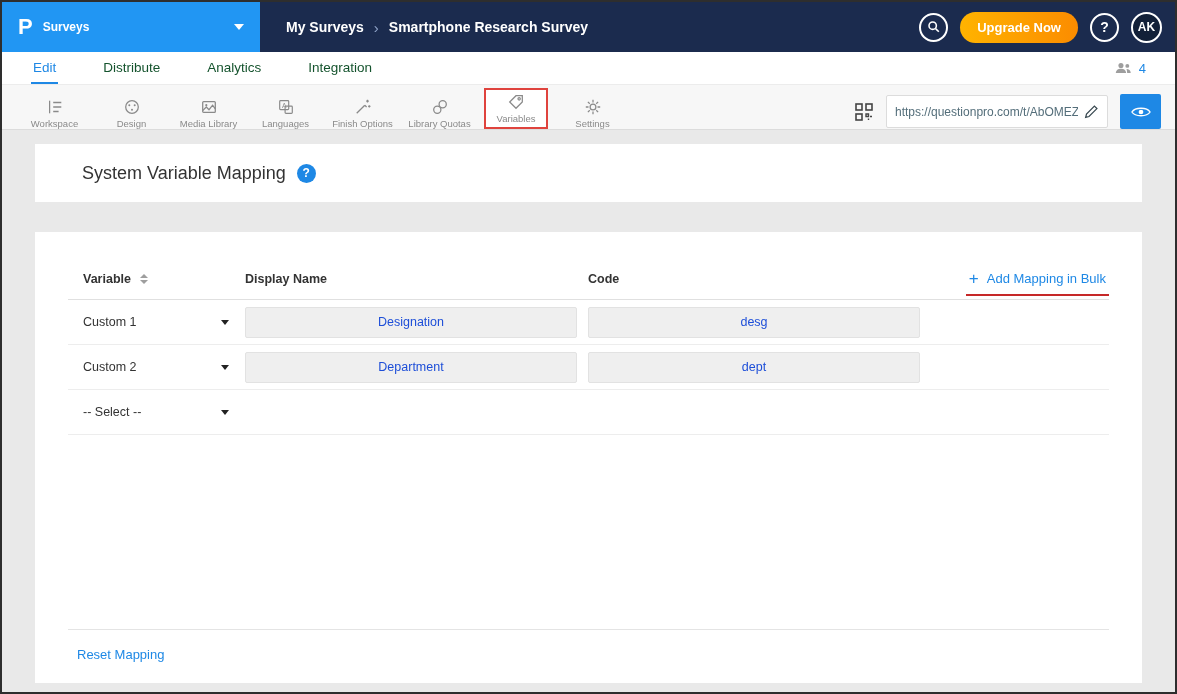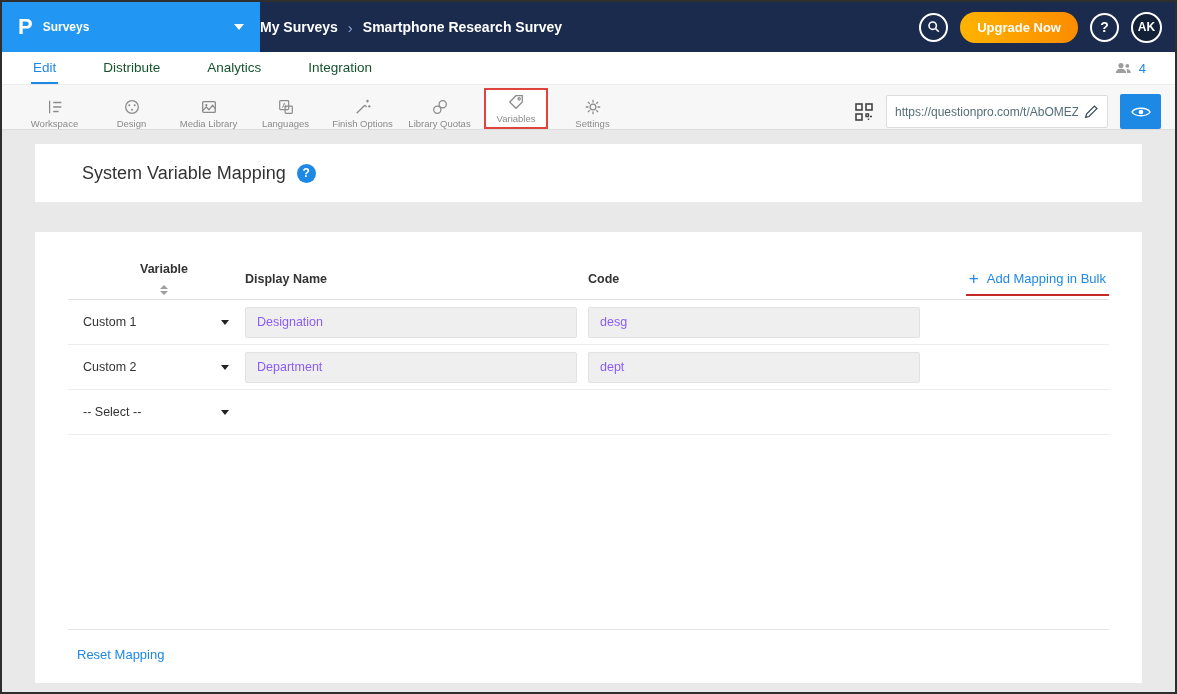--- a/index.html
+++ b/index.html
@@ -7,21 +7,21 @@
   body { font-family: "Liberation Sans", sans-serif; }
 
   .app { width:1177px; height:694px; border:2px solid #2e2e2e; display:flex; flex-direction:column; overflow:hidden; background:#e9e9e9; }
 
   
   .header { height:50px; background:#1b2b4e; display:flex; align-items:stretch; flex-shrink:0; }
   .brand { width:258px; background:#2196f3; display:flex; align-items:center; padding:0 16px; gap:10px; color:#fff; cursor:pointer; }
   .brand-logo { font-size:22px; font-weight:bold; line-height:1; }
   .brand-name { font-size:12px; font-weight:600; }
   .brand-caret { margin-left:auto; width:0; height:0; border-left:5px solid transparent; border-right:5px solid transparent; border-top:6px solid #fff; }
-  .breadcrumb { display:flex; align-items:center; gap:10px; color:#fff; font-size:14px; font-weight:600; }
+  .breadcrumb { display:flex; align-items:center; gap:10px; color:#fff; padding-left:26px; font-size:14px; font-weight:600; }
   .crumb-sep { color:#8fa3c8; font-size:15px; font-weight:400; }
   .header-right { margin-left:auto; display:flex; align-items:center; gap:12px; padding-right:13px; }
   .icon-ring { width:29px; height:29px; border:2px solid #fff; border-radius:50%; display:flex; align-items:center; justify-content:center; color:#fff; font-size:14px; font-weight:700; cursor:pointer; flex-shrink:0; }
   .upgrade-btn { background:linear-gradient(90deg,#ffb300,#fb8c00); color:#fff; font-size:13px; font-weight:700; padding:8px 17px; border-radius:17px; border:none; cursor:pointer; font-family:inherit; }
   .avatar { width:31px; height:31px; border-radius:50%; background:#122038; border:2px solid #fff; color:#fff; font-size:12px; font-weight:700; display:flex; align-items:center; justify-content:center; cursor:pointer; }
 
   
   .tabs-row { height:32px; background:#fff; display:flex; align-items:stretch; padding:0 29px; flex-shrink:0; }
   .tab { display:flex; align-items:center; padding:0 2px; margin-right:43px; font-size:13.5px; color:#14532d; border-bottom:2px solid transparent; cursor:pointer; }
   .tab.active { color:#1e88e5; border-bottom-color:#1e88e5; }
@@ -42,29 +42,29 @@
   .content { flex:1; display:flex; flex-direction:column; padding:14px 33px 9px; min-height:0; }
   .title-band { background:#fff; height:58px; flex-shrink:0; display:flex; align-items:center; gap:11px; padding-left:47px; }
   .page-title { font-size:18px; color:#333; font-weight:500; }
   .help-badge { width:19px; height:19px; border-radius:50%; background:#1e88e5; color:#fff; font-size:12px; font-weight:700; display:flex; align-items:center; justify-content:center; cursor:pointer; }
 
   .card { background:#fff; flex:1; margin-top:30px; padding:26px 33px 0; display:flex; flex-direction:column; min-height:0; }
 
   .thead, .trow { display:grid; grid-template-columns:177px 343px 1fr auto; align-items:center; }
   .thead { height:42px; border-bottom:1px solid #e0e0e0; }
   .th { font-size:12.5px; font-weight:700; color:#333; display:flex; align-items:center; gap:9px; }
-  .th-variable { padding-left:15px;flex-direction:column; }
+  .th-variable { padding-left:15px; }
   .sort-icon { display:flex; flex-direction:column; gap:2px; cursor:pointer; }
   .sort-up { width:0;height:0;border-left:4px solid transparent;border-right:4px solid transparent;border-bottom:4px solid #9e9e9e; }
   .sort-down { width:0;height:0;border-left:4px solid transparent;border-right:4px solid transparent;border-top:4px solid #9e9e9e; }
 
   .trow { height:45px; border-bottom:1px solid #ededed; }
   .select-ctl { width:146px; margin-left:15px; display:flex; align-items:center; justify-content:space-between; font-size:12.5px; color:#333; cursor:pointer; }
   .caret-dark { width:0;height:0;border-left:4px solid transparent;border-right:4px solid transparent;border-top:5px solid #222; }
-  .cell-input { width:332px; height:31px; background:#efefef; border:1px solid #e2e2e2; border-radius:2px; padding:0 11px; font-size:12.5px; color:#8b5cf6; font-family:inherit; outline:none; }
+  .cell-input { width:332px; height:31px; background:#efefef; border:1px solid #e2e2e2; border-radius:2px; padding:0 11px; font-size:12.5px; color:#1d4ed8; font-family:inherit; outline:none;text-align:center; }
 
   .add-bulk { justify-self:end; align-self:center; display:flex; align-items:center; gap:8px; color:#1e88e5; font-size:13px; padding:0 3px 8px; border-bottom:2px solid #c62828; cursor:pointer; position:relative; top:5px; }
   .add-bulk .plus { font-size:17px; line-height:0.8; font-weight:400; }
 
   .footer { margin-top:auto; border-top:1px solid #e4e4e4; padding:17px 10px 21px 9px; display:flex; align-items:center; gap:26px; flex-shrink:0; }
   .save-btn { background:#1e88e5; color:#fff; border:none; border-radius:3px; font-size:13px; padding:9px 16px; font-family:inherit; cursor:pointer; }
   .reset-link { color:#1e88e5; font-size:13px; cursor:pointer; }
 </style>
 </head>
 <body>

